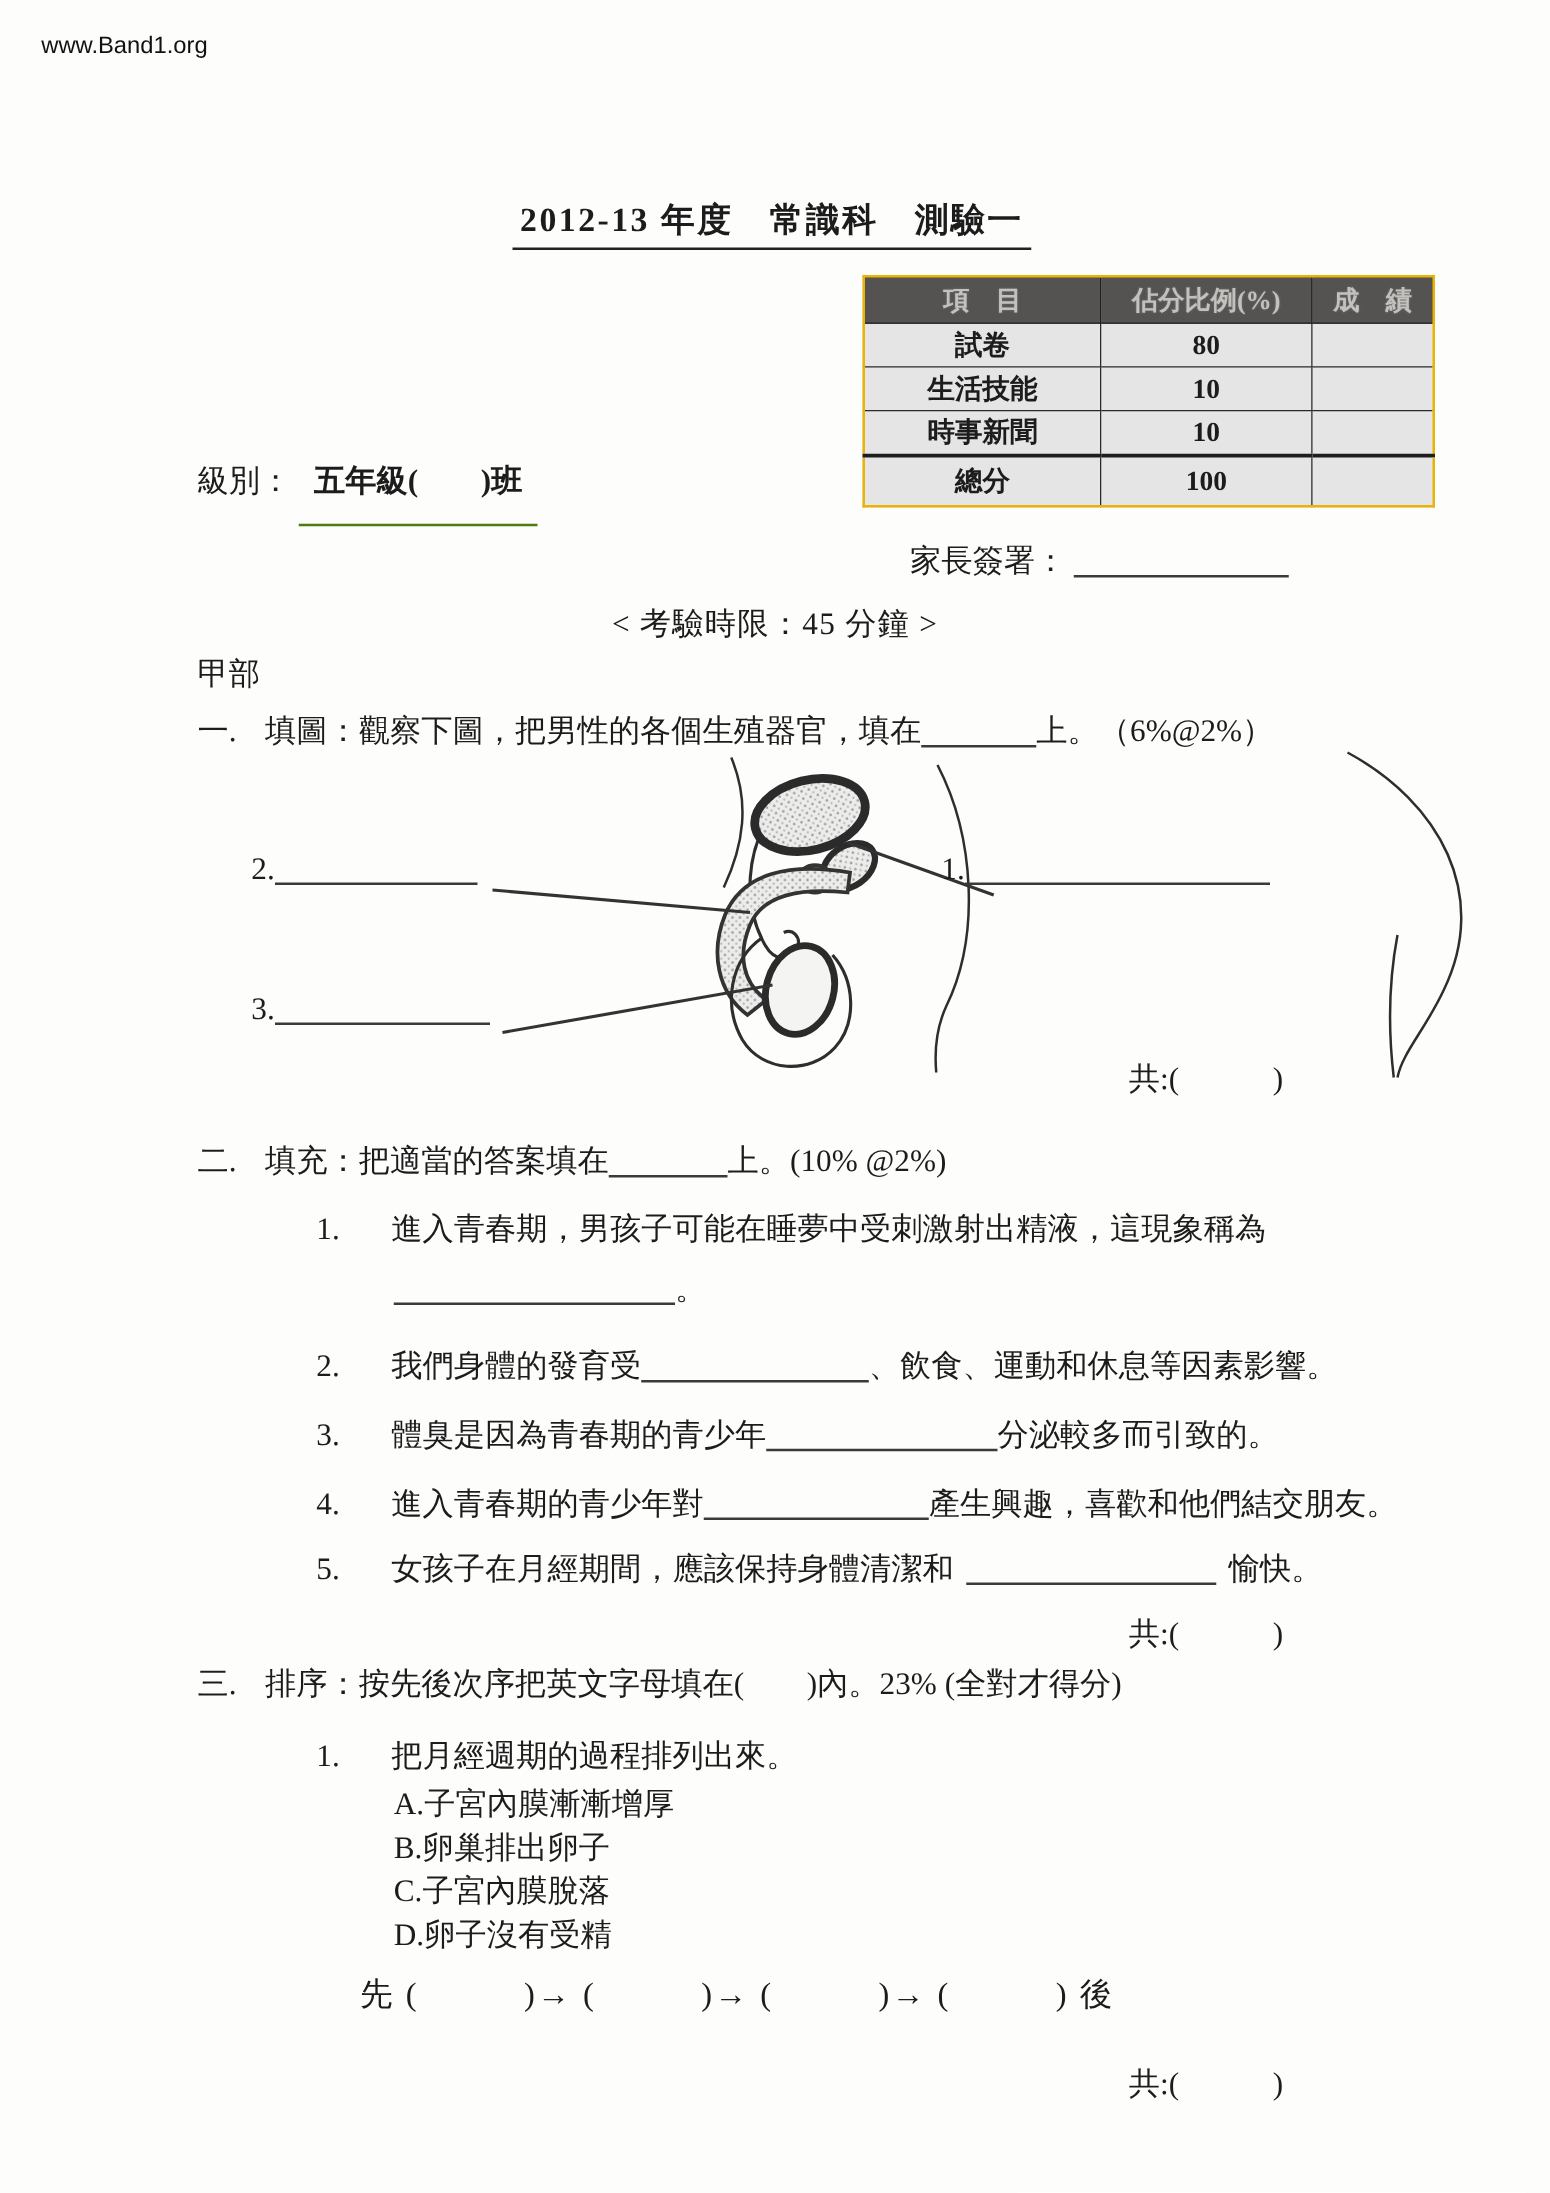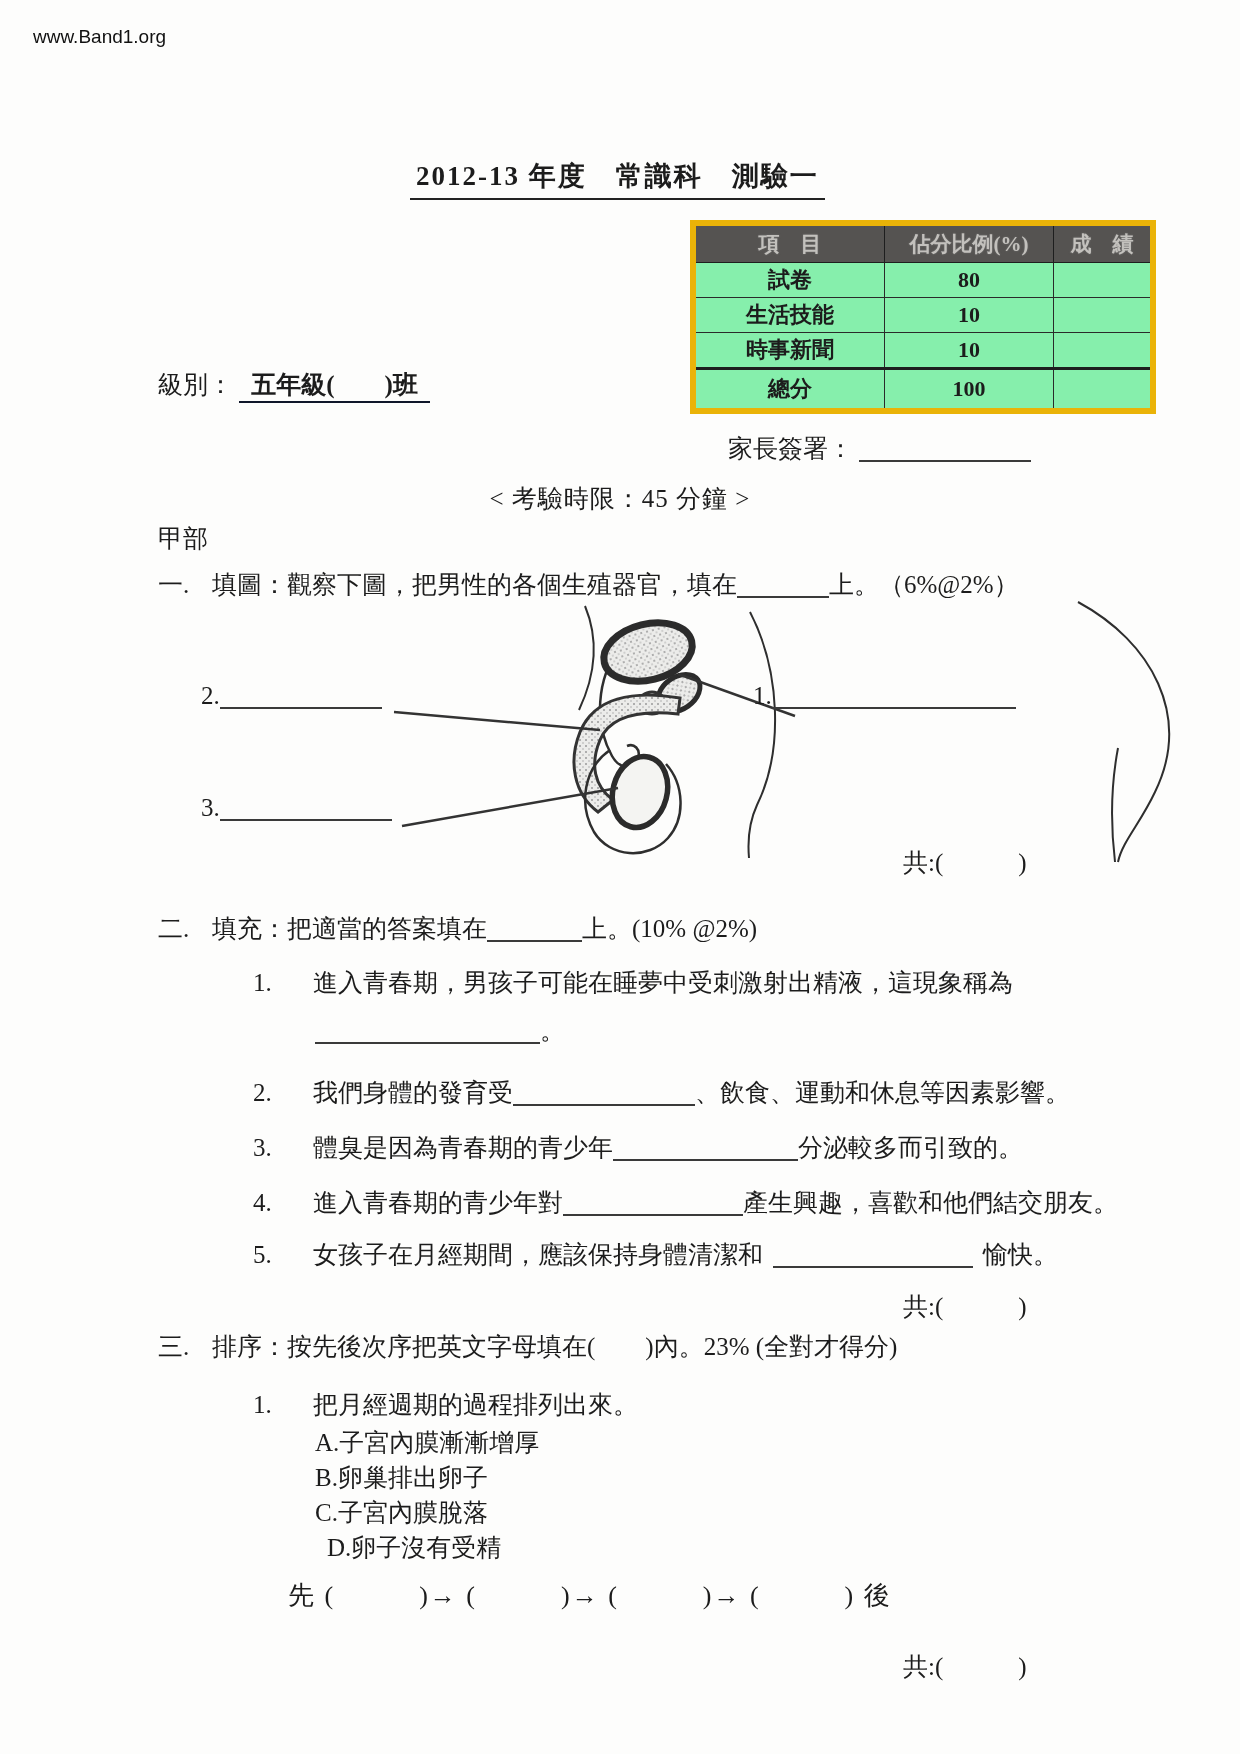--- a/index.html
+++ b/index.html
@@ -2,27 +2,27 @@
 <html><head>
 <meta charset="utf-8">
 <style>
   html,body{margin:0;padding:0;background:#ffffff;}
   .page{position:relative;width:1240px;height:1754px;background:#fdfdfc;overflow:hidden;
         font-family:"Liberation Serif","DejaVu Serif",serif;color:#1c1c1c;}
   .abs{position:absolute;white-space:nowrap;}
   .t25{font-size:25px;}
   .watermark{font-size:19px;font-family:"Liberation Sans","DejaVu Sans",sans-serif;color:#111;}
   .title{font-size:27px;font-weight:bold;letter-spacing:2px;border-bottom:2.5px solid #222;padding:0 6px 4px 6px;}
-  table.score{border-collapse:collapse;border:6px solid #eab308;background:#86efac;}
+  table.score{border-collapse:collapse;border:2px solid #eab308;background:#e5e5e5;}
   table.score th{background:#555351;color:#c3c1bd;font-size:21px;font-weight:bold;height:34px;
                  border:1.5px solid #1e1e1e;text-shadow:0 0 2px #777;}
   table.score td{font-size:22px;font-weight:bold;text-align:center;height:32px;border:1.5px solid #2a2a2a;}
   table.score tr.total td{border-top:3px solid #1e1e1e;height:36px;}
   .col-item{width:186px;} .col-pct{width:166px;} .col-score{width:94px;}
-  .uline{display:inline-block;border-bottom:2px solid #0f172a;padding:0 12px 0 12px;}
+  .uline{display:inline-block;border-bottom:2px solid #4d7c0f;padding:0 12px 18px 12px;}
   .blank{display:inline-block;border-bottom:2px solid #3a3a3a;height:24px;vertical-align:-5px;}
   .snum{display:inline-block;width:54px;}
   .qnum{display:inline-block;width:60px;}
   .seq{font-size:26px;letter-spacing:2px;}
   .lbl{font-size:25px;}
   svg .ink{stroke:#2e2e2e;fill:none;}
 </style>
 </head>
 <body>
 
@@ -165,19 +165,19 @@
     <span class="snum">三.</span><span>排序：按先後次序把英文字母填在(　　)內。23% (全對才得分)</span>
   </div>
 
   <div class="abs t25" style="left:253px;top:1388px;">
     <span class="qnum">1.</span><span>把月經週期的過程排列出來。</span>
   </div>
 
   <div class="abs t25" style="left:315px;top:1426px;">A.子宮內膜漸漸增厚</div>
   <div class="abs t25" style="left:315px;top:1461px;">B.卵巢排出卵子</div>
   <div class="abs t25" style="left:315px;top:1496px;">C.子宮內膜脫落</div>
-  <div class="abs t25" style="left:315px;top:1531px;margin-left:12px;">D.卵子沒有受精</div>
+  <div class="abs t25" style="left:315px;top:1531px;">D.卵子沒有受精</div>
 
   <div class="abs seq" style="left:288px;top:1578px;">先 (　　　)→ (　　　)→ (　　　)→ (　　　) 後</div>
 
   <div class="abs t25" style="left:903px;top:1650px;">共:(　　　)</div>
 
 </div>
 
 </body></html>

